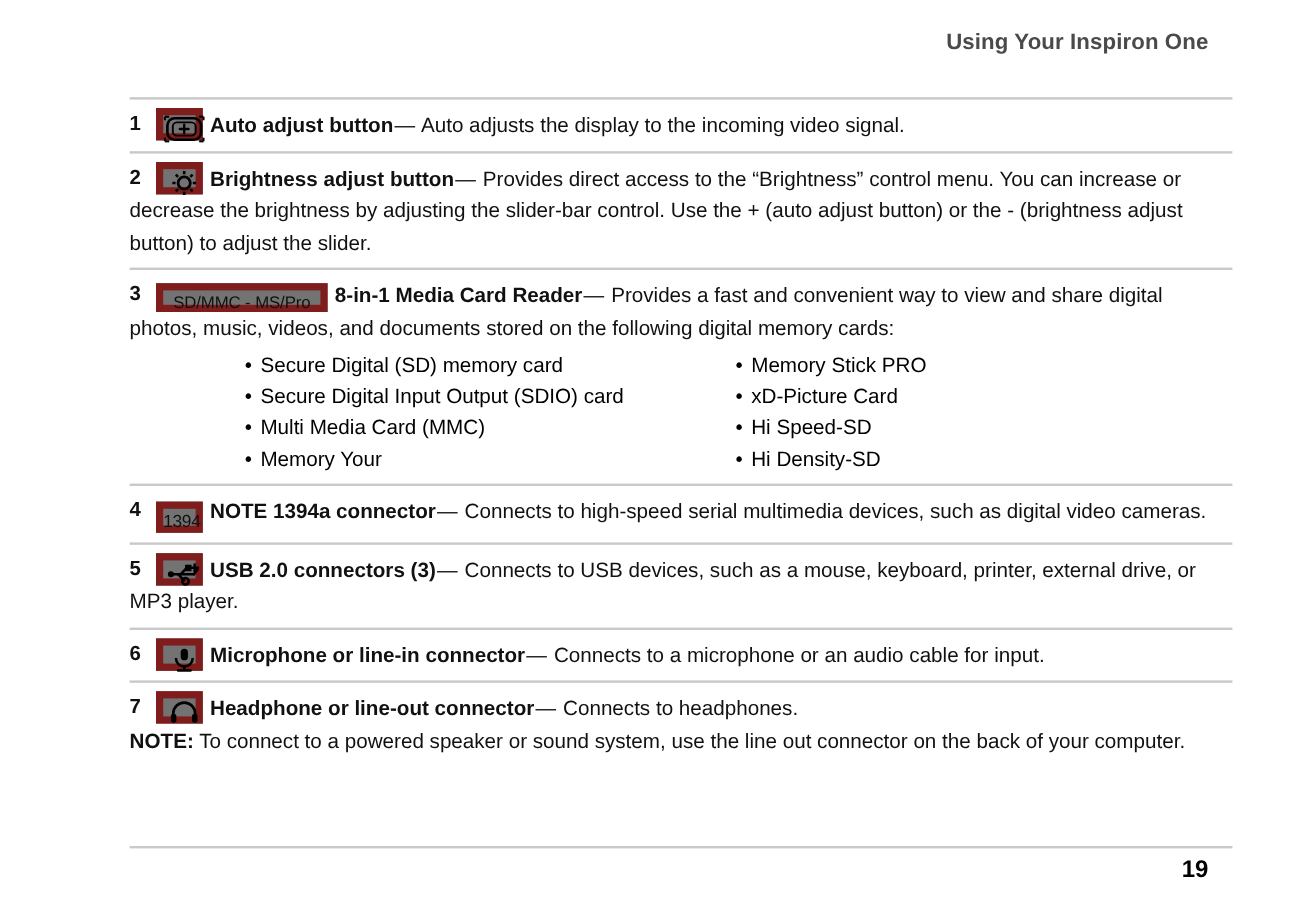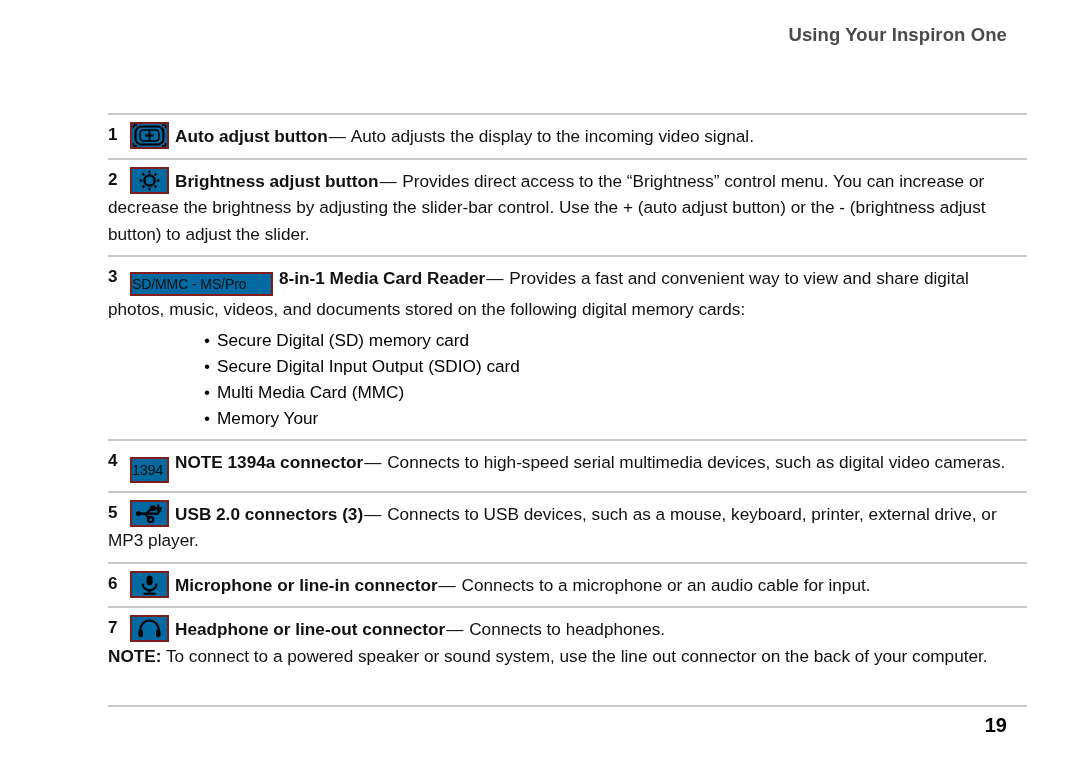--- a/index.html
+++ b/index.html
@@ -32,21 +32,20 @@
     letter-spacing: .1px;
     white-space: nowrap;
   }
 
   
   .content {
     position: absolute;
     left: 108px;
     top: 81px;
     width: 919px;
-    margin-top: 32px;
   }
 
   .rule {
     height: 2px;
     background: #c9c9c9;
     width: 100%;
   }
 
   .entry {
     position: relative;
@@ -64,25 +63,26 @@
     display: inline-block;
     font-weight: bold;
     font-size: 17px;
     width: 22px;
     text-align: left;
     vertical-align: 2px;
   }
 
   .icon-box {
     display: inline-block;
-    border: 2px solid #7f1d1d;
-    background: #0369a1;
+    border: 6px solid #7f1d1d;
+    background: #737373;
     vertical-align: -7px;
     margin-right: 6px;
     box-sizing: border-box;
+    text-align: center;
   }
   .icon-box.sq {
     width: 39px;
     height: 27px;
     line-height: 0;
   }
   .icon-box.sq svg { display: block; margin: 0 auto; }
 
   .icon-box.card {
     width: 143px;
@@ -198,20 +198,26 @@
         <span class="num">3</span><span class="icon-box card">SD/MMC - MS/Pro</span><span class="lead">8-in-1 Media Card Reader</span><span class="dash">—</span> <span>Provides a fast and convenient way to view and share digital photos, music, videos, and documents stored on the following digital memory cards:</span>
       </div>
 
       <div class="card-list">
         <div class="card-col left">
           <div class="card-item"><span class="bullet">•</span><span>Secure Digital (SD) memory card</span></div>
           <div class="card-item"><span class="bullet">•</span><span>Secure Digital Input Output (SDIO) card</span></div>
           <div class="card-item"><span class="bullet">•</span><span>Multi Media Card (MMC)</span></div>
           <div class="card-item"><span class="bullet">•</span><span>Memory Your</span></div>
         </div>
+        <div class="card-col right">
+          <div class="card-item"><span class="bullet">•</span><span>Memory Stick PRO</span></div>
+          <div class="card-item"><span class="bullet">•</span><span>xD-Picture Card</span></div>
+          <div class="card-item"><span class="bullet">•</span><span>Hi Speed-SD</span></div>
+          <div class="card-item"><span class="bullet">•</span><span>Hi Density-SD</span></div>
+        </div>
       </div>
     </div>
 
     <div class="rule"></div>
 
     <div class="entry">
       <div class="entry-body">
         <span class="num">4</span><span class="icon-box f1394">1394</span><span class="lead">NOTE 1394a connector</span><span class="dash">—</span> <span>Connects to high-speed serial multimedia devices, such as digital video cameras.</span>
       </div>
     </div>

